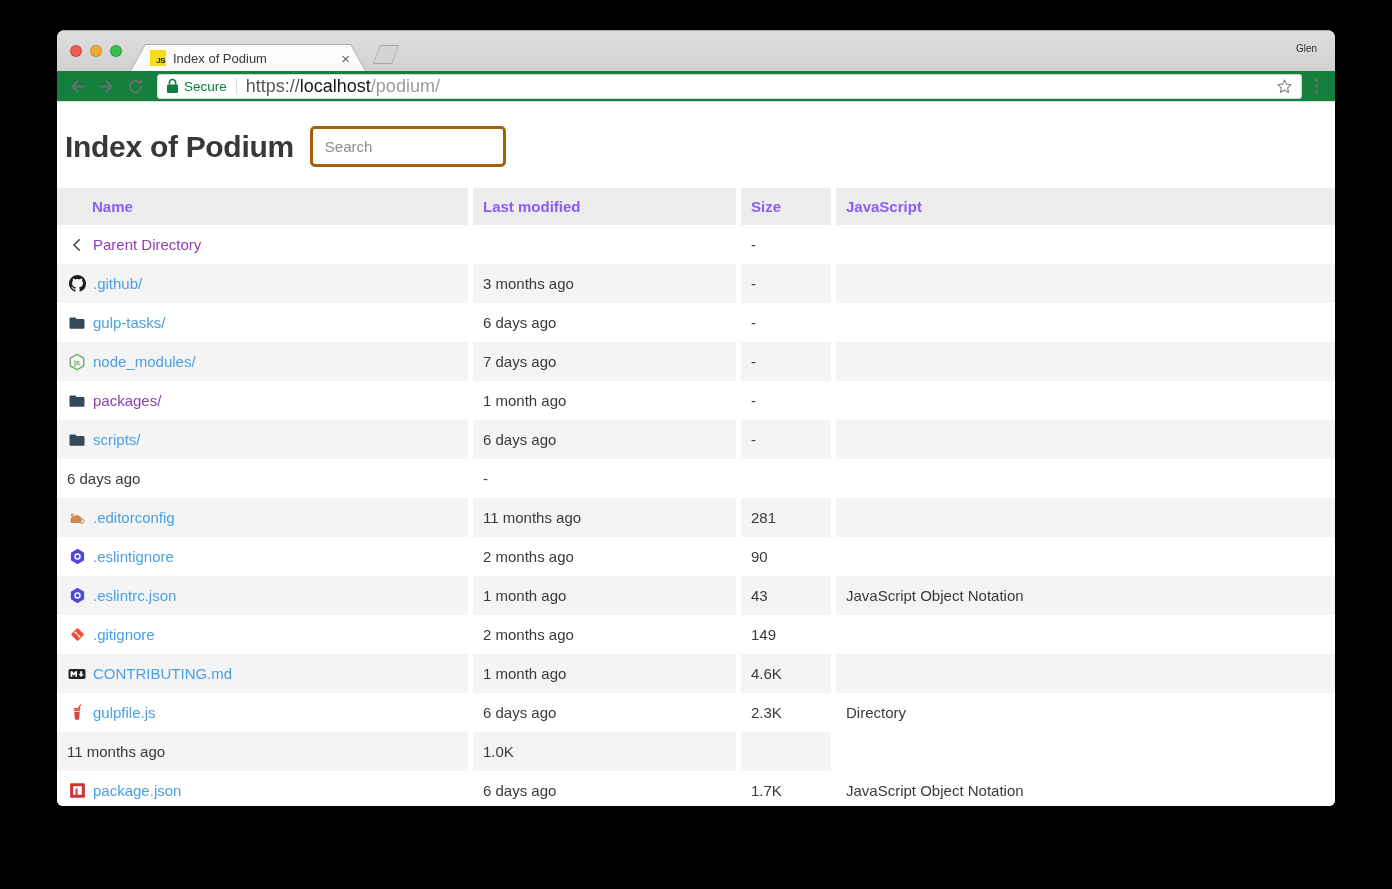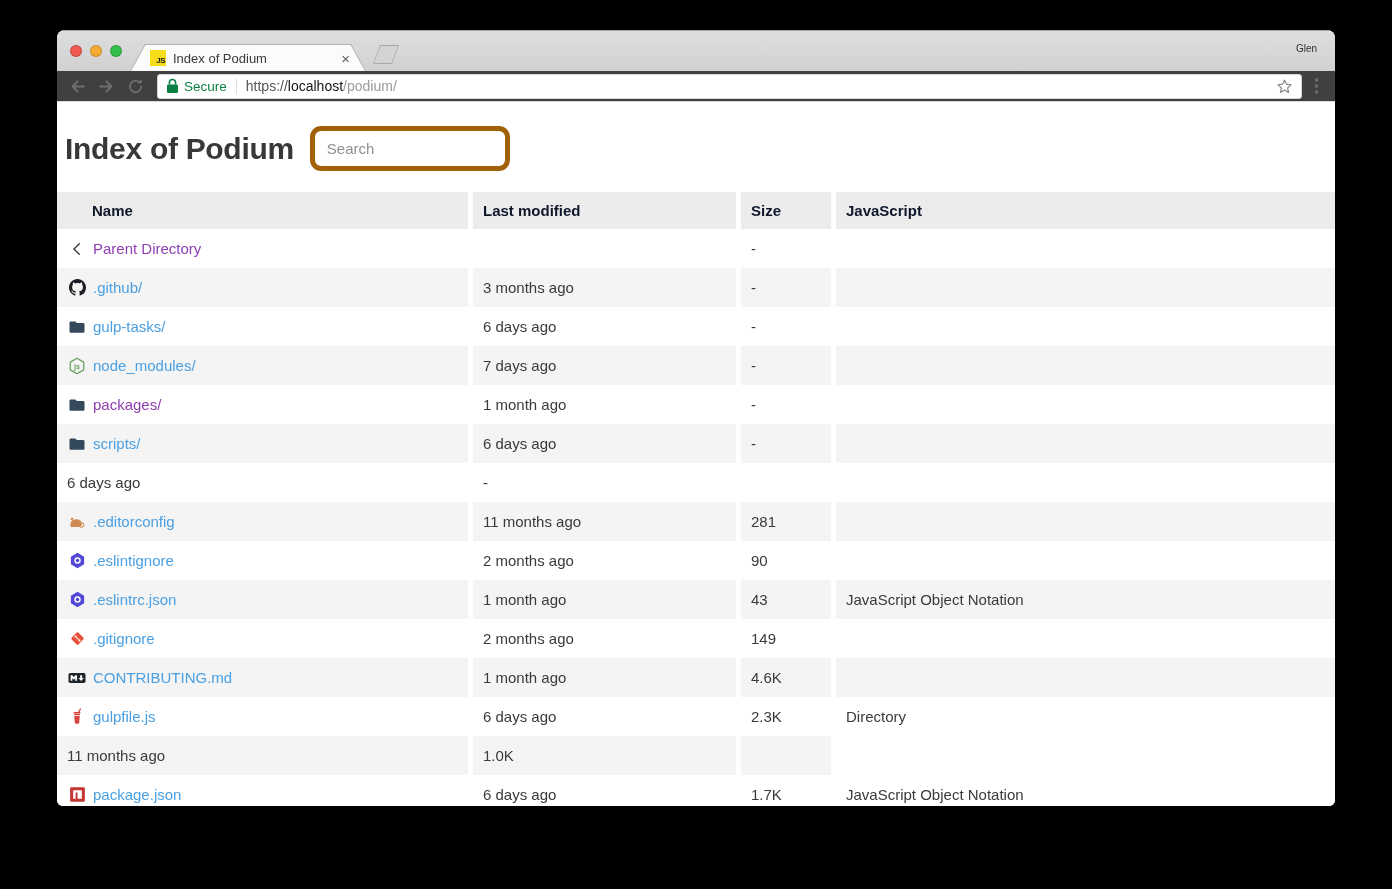--- a/index.html
+++ b/index.html
@@ -47,55 +47,55 @@
     background:#a9a9a9;
   }
   .newtab-inner {
     position:absolute; left:1px; right:1px; top:1px; bottom:1px;
     clip-path:polygon(6.5px 0, 100% 0, calc(100% - 6.5px) 100%, 0 100%);
     background:#d4d4d4;
   }
   .profile { position:absolute; right:18px; top:12px; font-size:10px; color:#2e2e2e; }
   
   .toolbar {
-    height:31px; background:#404040; border-bottom:1px solid #dadada;
+    height:31px; background:#15803d; border-bottom:1px solid #dadada;
     box-sizing:border-box; display:flex; align-items:center; padding:0 14px 0 11px;text-align:center;
   }
   .navbtn { width:19px; height:19px; margin-right:10px; display:flex; align-items:center; justify-content:center; }
   .omnibox {
     flex:1; height:25px; margin:0 10px 0 2px; background:#fff;
     border:1px solid #d6d6d6; border-radius:3px; box-sizing:border-box;
     display:flex; align-items:center; padding:0 8px;
   }
   .secure-chip { display:flex; align-items:center; gap:5px; }
   .secure-label { color:#0b7e41; font-size:13.5px; }
   .omni-sep { width:1px; height:16px; background:#ddd; margin:0 9px; }
-  .url { font-size:14px; white-space:nowrap; }
+  .url { font-size:18px; white-space:nowrap; }
   .url .scheme { color:#565656; }
   .url .host { color:#161616; }
   .url .path { color:#9b9b9b; }
   .star { margin-left:auto; display:flex; }
   .dots { display:flex; flex-direction:column; gap:2.5px; padding:2px 3px; }
   .dots i { width:3.5px; height:3.5px; border-radius:50%; background:#6a6a6a; }
   
   .content { background:#fff; height:704px; overflow:hidden; }
   .page-head { display:flex; align-items:center; padding:24px 8px 21px 8px; }
   .page-title { margin:0; font-size:30px; font-weight:700; color:#383838; letter-spacing:-0.3px; }
   .search {
-    margin-left:16px; width:166px; height:35px; border:5px solid #a16207; border-radius:11px;
+    margin-left:16px; width:166px; height:35px; border:3px solid #a16207; border-radius:5px;
     padding:0 12px; font-size:15px; color:#333; outline:none;
     font-family:"Liberation Sans", sans-serif;
   }
   .search::placeholder { color:#8e8e8e; }
   
   .ftable { width:100%; }
   .trow { display:grid; grid-template-columns:411px 263px 90px 1fr; column-gap:5px; }
   .trow .cell { display:flex; align-items:center; padding-left:10px; font-size:15px; color:#3a3a3a; box-sizing:border-box; }
   .trow.hdr { height:37px; }
-  .trow.hdr .cell { background:#ececec; color:#0f172a; font-weight:700; }
+  .trow.hdr .cell { background:#ececec; color:#8b5cf6; font-weight:700; }
   .trow.hdr .cell.name { padding-left:35px; }
   .trow.body { height:39px;text-align:right; }
   .ftable .trow:nth-child(odd) .cell { background:#f4f4f4; }
   .ftable .trow.hdr .cell { background:#ececec; }
   .cell.name { padding-left:11px; }
   .icon { width:18px; height:18px; display:flex; align-items:center; justify-content:center; flex:0 0 18px; }
   .icon svg { display:block; }
   a.flink { margin-left:7px; color:#4aa0e2; text-decoration:none; cursor:pointer; }
   a.flink.visited { color:#8e3fb0; }
 </style>

